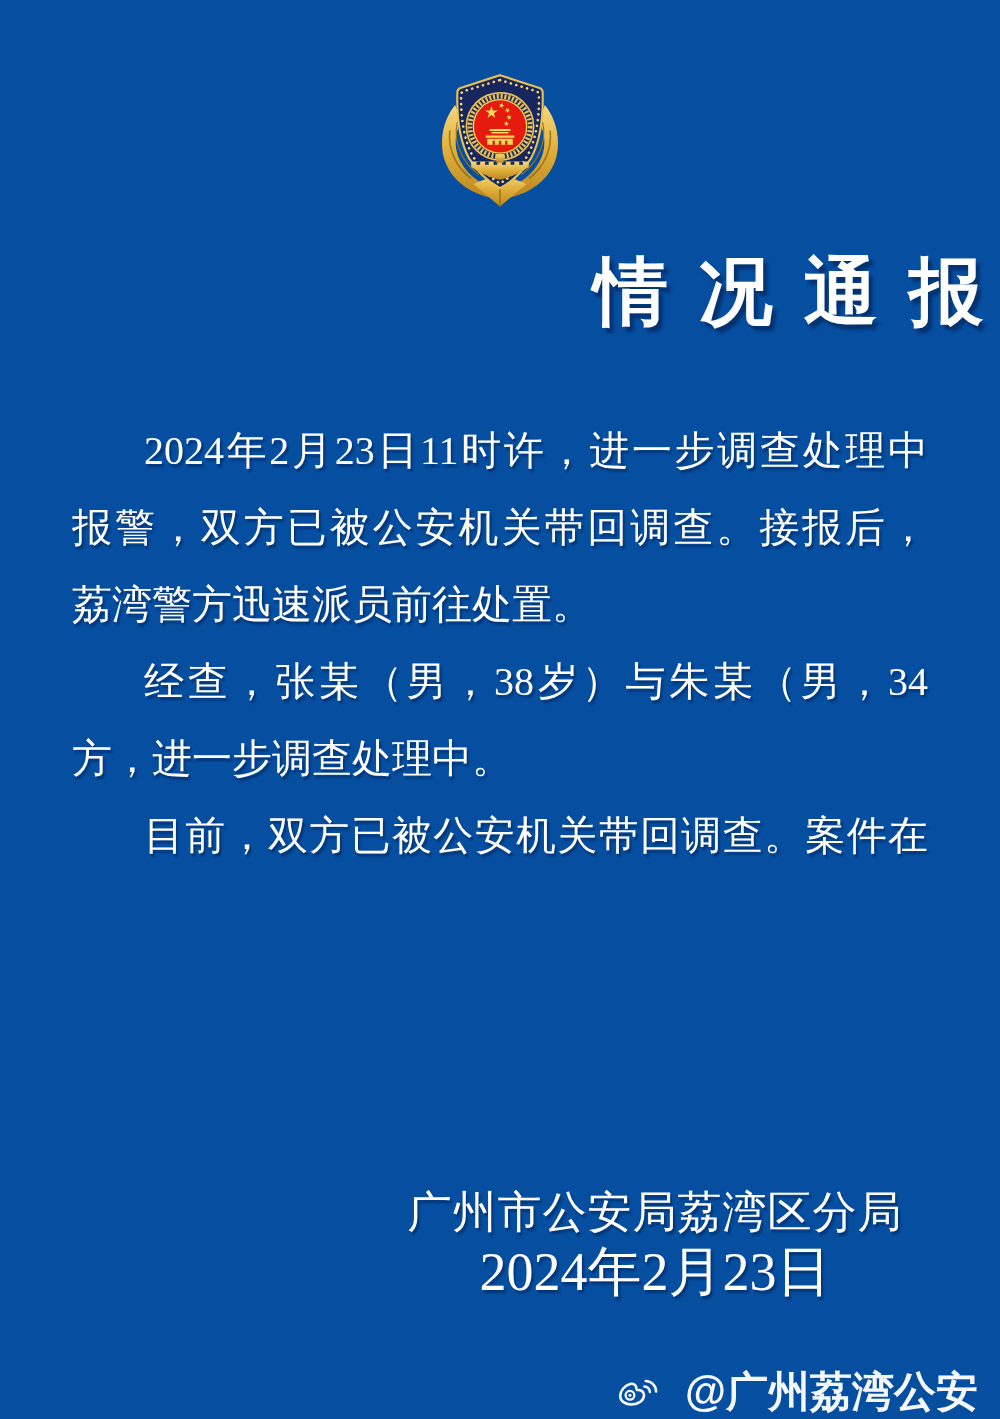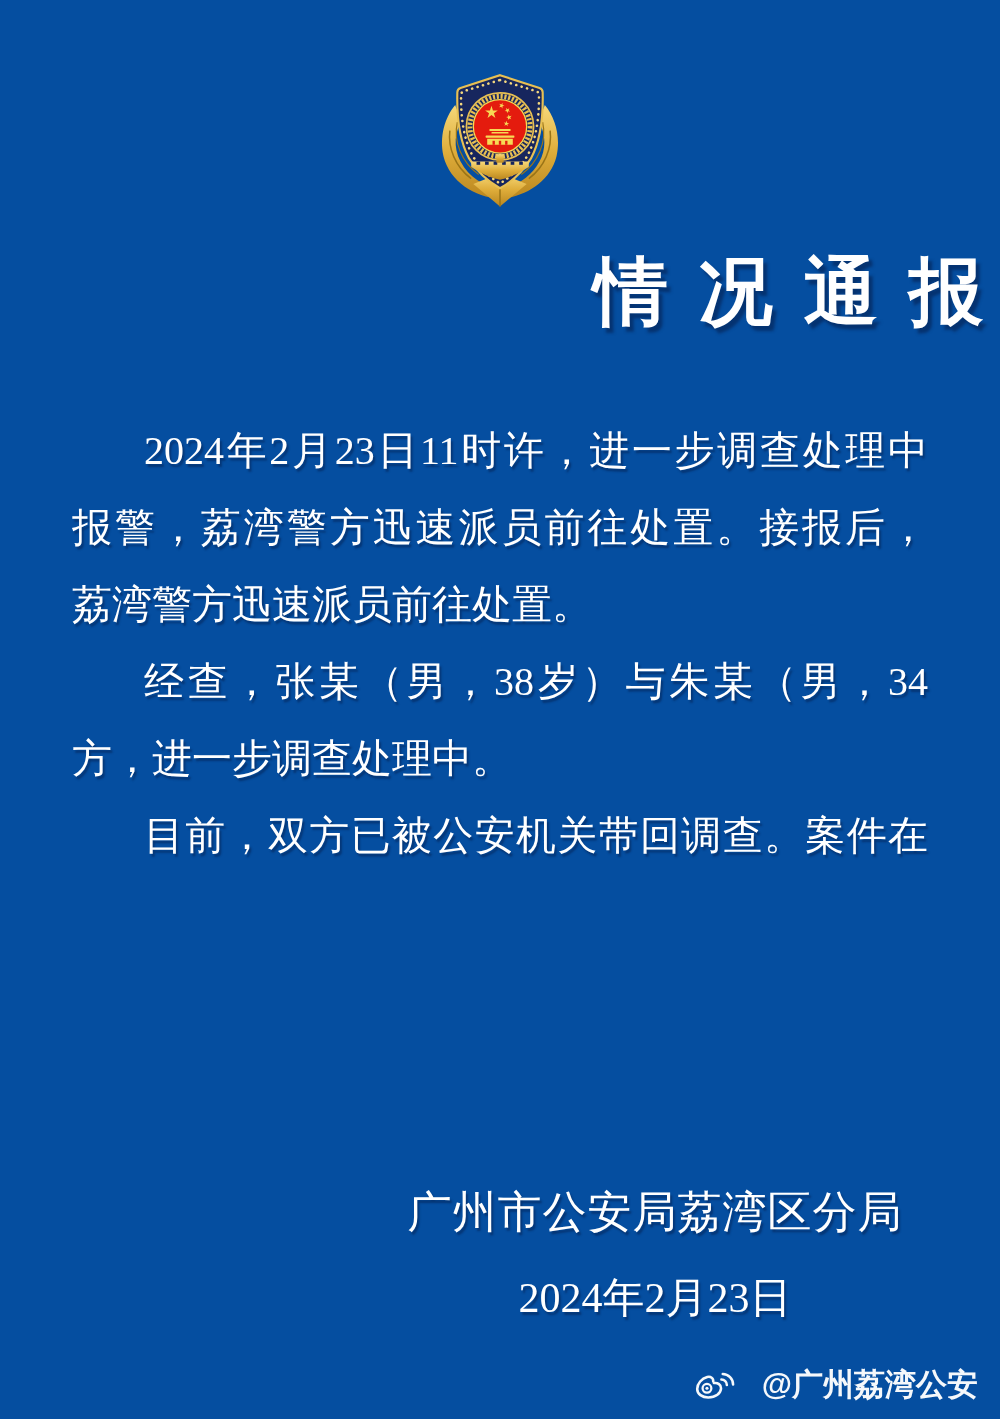--- a/index.html
+++ b/index.html
@@ -64,33 +64,32 @@
     width: 650px;
     text-align: center;
     text-shadow: 2px 3px 2px rgba(5, 24, 66, 0.45);
   }
   .agency {
     font-size: 44px;
     line-height: 62px;
     letter-spacing: 1px;
   }
   .date {
-    margin-top: 26px;
-    font-size: 42px;
+    font-size: 54px;
     line-height: 56px;
   }
   .watermark {
     position: absolute;
     right: 22px;
     top: 1364px;
     display: flex;
     align-items: center;
     gap: 26px;
     font-family: "Liberation Sans", "DejaVu Sans", sans-serif;
-    font-size: 31px;
+    font-size: 42px;
     font-weight: bold;
     color: #ffffff;
     opacity: 0.96;
     text-align: center;
   }
   .weibo-icon { width: 42px; height: 36px; }
 </style>
 </head>
 <body>
 
@@ -153,21 +152,21 @@
       <rect x="78" y="91" width="3.4" height="3"></rect>
     </g>
     <rect x="56.6" y="84" width="6.8" height="8" fill="url(#gold)"></rect>
   </svg>
 
   <h1 class="title">情况通报</h1>
 
   <div class="body-text">
     <div class="para">
       <div class="line indent">2024年2月23日11时许，进一步调查处理中</div>
-      <div class="line">报警，荔湾警方迅速派员前往处置。接报后，</div>
+      <div class="line">报警，双方已被公安机关带回调查。接报后，</div>
       <div class="line last">荔湾警方迅速派员前往处置。</div>
     </div>
     <div class="para">
       <div class="line indent">经查，张某（男，38岁）与朱某（男，34</div>
       <div class="line last">方，进一步调查处理中。</div>
     </div>
     <div class="para">
       <div class="line indent">目前，双方已被公安机关带回调查。案件在</div>
     </div>
   </div>

